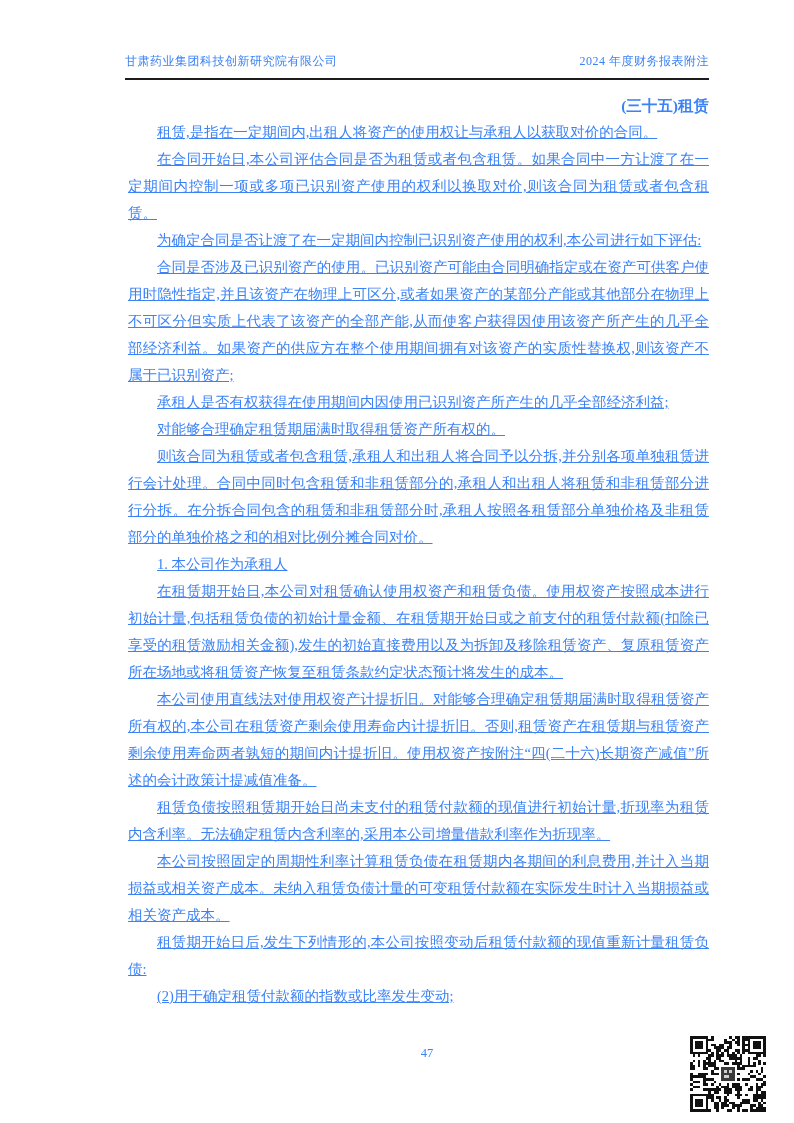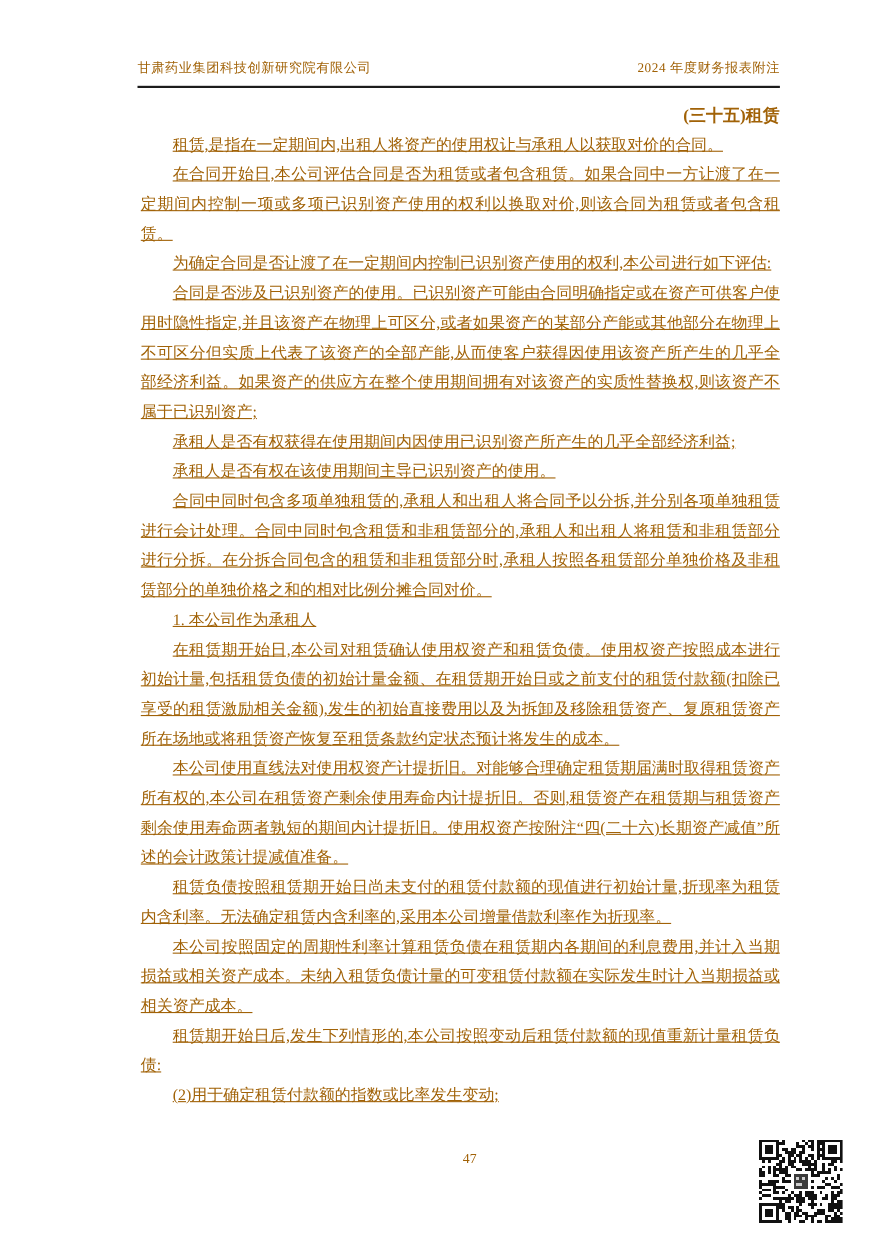--- a/index.html
+++ b/index.html
@@ -1,20 +1,20 @@
 <!DOCTYPE html>
 <html><head>
 <meta charset="utf-8">
 <style>
   html,body { margin:0; padding:0; background:#ffffff; }
   .page {
     position:relative;
     width:794px; height:1123px;
     background:#ffffff;
-    color:#a16207;
+    color:#3b82f6;
     font-family:"Liberation Serif","DejaVu Serif",serif;
     overflow:hidden;
   }
   .header {
     position:absolute;
     left:125px; right:85px; top:54px;
     display:flex;
     justify-content:space-between;
     align-items:flex-end;
     font-size:12px;
@@ -68,22 +68,22 @@
   </div>
 
   <div class="content">
     <h2>(三十五)租赁</h2>
     <div>
         <p>租赁,是指在一定期间内,出租人将资产的使用权让与承租人以获取对价的合同。</p>
         <p>在合同开始日,本公司评估合同是否为租赁或者包含租赁。如果合同中一方让渡了在一定期间内控制一项或多项已识别资产使用的权利以换取对价,则该合同为租赁或者包含租赁。</p>
         <p>为确定合同是否让渡了在一定期间内控制已识别资产使用的权利,本公司进行如下评估:</p>
         <p>合同是否涉及已识别资产的使用。已识别资产可能由合同明确指定或在资产可供客户使用时隐性指定,并且该资产在物理上可区分,或者如果资产的某部分产能或其他部分在物理上不可区分但实质上代表了该资产的全部产能,从而使客户获得因使用该资产所产生的几乎全部经济利益。如果资产的供应方在整个使用期间拥有对该资产的实质性替换权,则该资产不属于已识别资产;</p>
         <p>承租人是否有权获得在使用期间内因使用已识别资产所产生的几乎全部经济利益;</p>
-        <p>承租人是否有权在该使用期间主导已识别资产的使用。</p>
-        <p>合同中同时包含多项单独租赁的,承租人和出租人将合同予以分拆,并分别各项单独租赁进行会计处理。合同中同时包含租赁和非租赁部分的,承租人和出租人将租赁和非租赁部分进行分拆。在分拆合同包含的租赁和非租赁部分时,承租人按照各租赁部分单独价格及非租赁部分的单独价格之和的相对比例分摊合同对价。</p>
+        <p>对能够合理确定租赁期届满时取得租赁资产所有权的。</p>
+        <p>则该合同为租赁或者包含租赁,承租人和出租人将合同予以分拆,并分别各项单独租赁进行会计处理。合同中同时包含租赁和非租赁部分的,承租人和出租人将租赁和非租赁部分进行分拆。在分拆合同包含的租赁和非租赁部分时,承租人按照各租赁部分单独价格及非租赁部分的单独价格之和的相对比例分摊合同对价。</p>
         <p>1. 本公司作为承租人</p>
         <p>在租赁期开始日,本公司对租赁确认使用权资产和租赁负债。使用权资产按照成本进行初始计量,包括租赁负债的初始计量金额、在租赁期开始日或之前支付的租赁付款额(扣除已享受的租赁激励相关金额),发生的初始直接费用以及为拆卸及移除租赁资产、复原租赁资产所在场地或将租赁资产恢复至租赁条款约定状态预计将发生的成本。</p>
         <p>本公司使用直线法对使用权资产计提折旧。对能够合理确定租赁期届满时取得租赁资产所有权的,本公司在租赁资产剩余使用寿命内计提折旧。否则,租赁资产在租赁期与租赁资产剩余使用寿命两者孰短的期间内计提折旧。使用权资产按附注“四(二十六)长期资产减值”所述的会计政策计提减值准备。</p>
         <p>租赁负债按照租赁期开始日尚未支付的租赁付款额的现值进行初始计量,折现率为租赁内含利率。无法确定租赁内含利率的,采用本公司增量借款利率作为折现率。</p>
         <p>本公司按照固定的周期性利率计算租赁负债在租赁期内各期间的利息费用,并计入当期损益或相关资产成本。未纳入租赁负债计量的可变租赁付款额在实际发生时计入当期损益或相关资产成本。</p>
         <p>租赁期开始日后,发生下列情形的,本公司按照变动后租赁付款额的现值重新计量租赁负债:</p>
         <p>(2)用于确定租赁付款额的指数或比率发生变动;</p>
       </div>
   </div>
 

